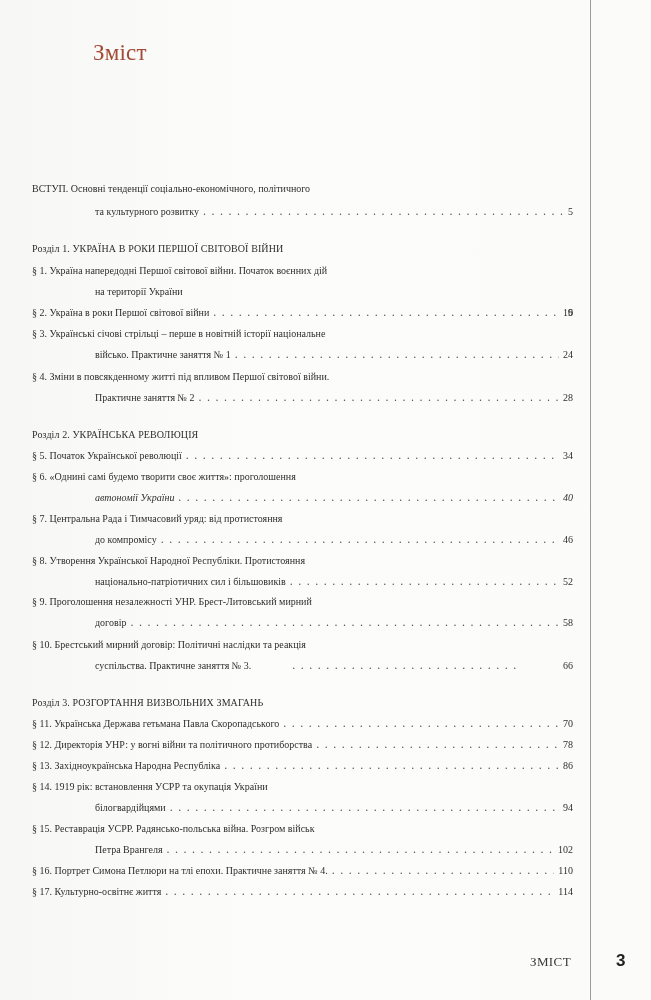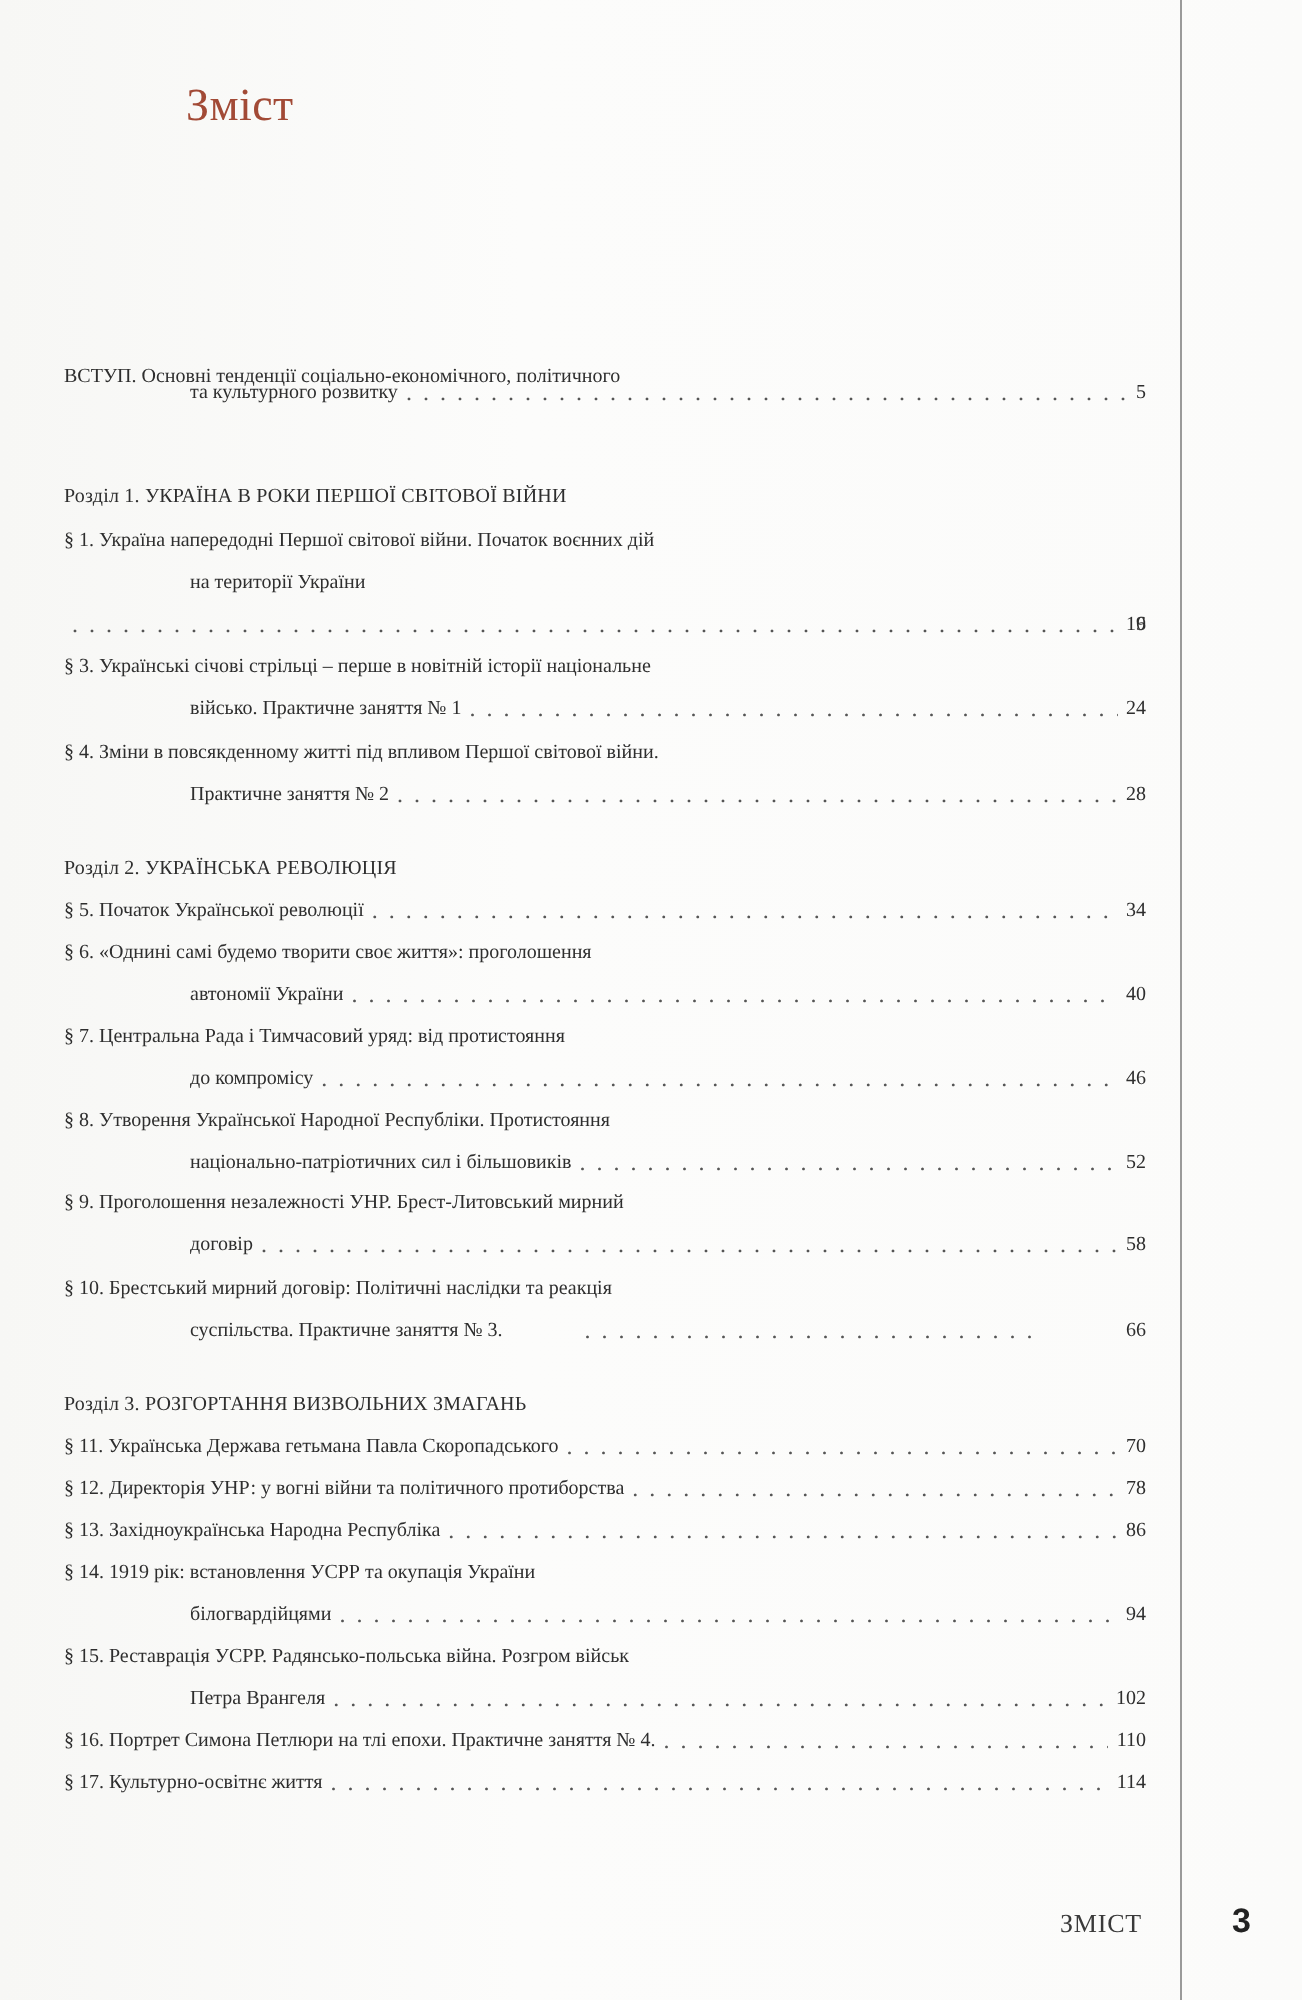--- a/index.html
+++ b/index.html
@@ -62,37 +62,38 @@
 
 <div class="page-shade"></div>
 <div class="vrule"></div>
 
 <div class="title">Зміст</div>
 
 <div class="toc" id="toc">
     <div class="line" style="top: 178px;">
       <span class="txt">ВСТУП. Основні тенденції соціально-економічного, політичного</span>
     </div>
-    <div class="line cont" style="top: 186px;">
+    <div class="line cont" style="top: 201px;">
       <span class="txt">та культурного розвитку</span>
       <span class="dots"></span>
       <span class="num">5</span>
     </div>
     <div class="line section" style="top: 238px;">
       <span class="txt">Розділ 1. УКРАЇНА В РОКИ ПЕРШОЇ СВІТОВОЇ ВІЙНИ</span>
     </div>
     <div class="line" style="top: 260px;">
       <span class="txt">§ 1. Україна напередодні Першої світової війни. Початок воєнних дій</span>
     </div>
     <div class="line cont" style="top: 281px; flex-direction: column;">
       <span class="txt">на території України</span>
       <span class="dots"></span>
       <span class="num">9</span>
     </div>
     <div class="line" style="top: 302px;">
+      <span class="txt">§ 2. Україна в роки Першої світової війни</span>
       <span class="dots"></span>
       <span class="num">16</span>
     </div>
     <div class="line" style="top: 323px;">
       <span class="txt">§ 3. Українські січові стрільці – перше в новітній історії національне</span>
     </div>
     <div class="line cont" style="top: 344px;">
       <span class="txt">військо. Практичне заняття № 1</span>
       <span class="dots"></span>
       <span class="num">24</span>
@@ -109,21 +110,21 @@
       <span class="txt">Розділ 2. УКРАЇНСЬКА РЕВОЛЮЦІЯ</span>
     </div>
     <div class="line" style="top: 445px;">
       <span class="txt">§ 5. Початок Української революції</span>
       <span class="dots"></span>
       <span class="num">34</span>
     </div>
     <div class="line" style="top: 466px;">
       <span class="txt">§ 6. «Однині самі будемо творити своє життя»: проголошення</span>
     </div>
-    <div class="line cont" style="top: 487px;">
+    <div class="line cont" style="top: 487px; font-style: italic;">
       <span class="txt">автономії України</span>
       <span class="dots"></span>
       <span class="num">40</span>
     </div>
     <div class="line" style="top: 508px;">
       <span class="txt">§ 7. Центральна Рада і Тимчасовий уряд: від протистояння</span>
     </div>
     <div class="line cont" style="top: 529px;">
       <span class="txt">до компромісу</span>
       <span class="dots"></span>

